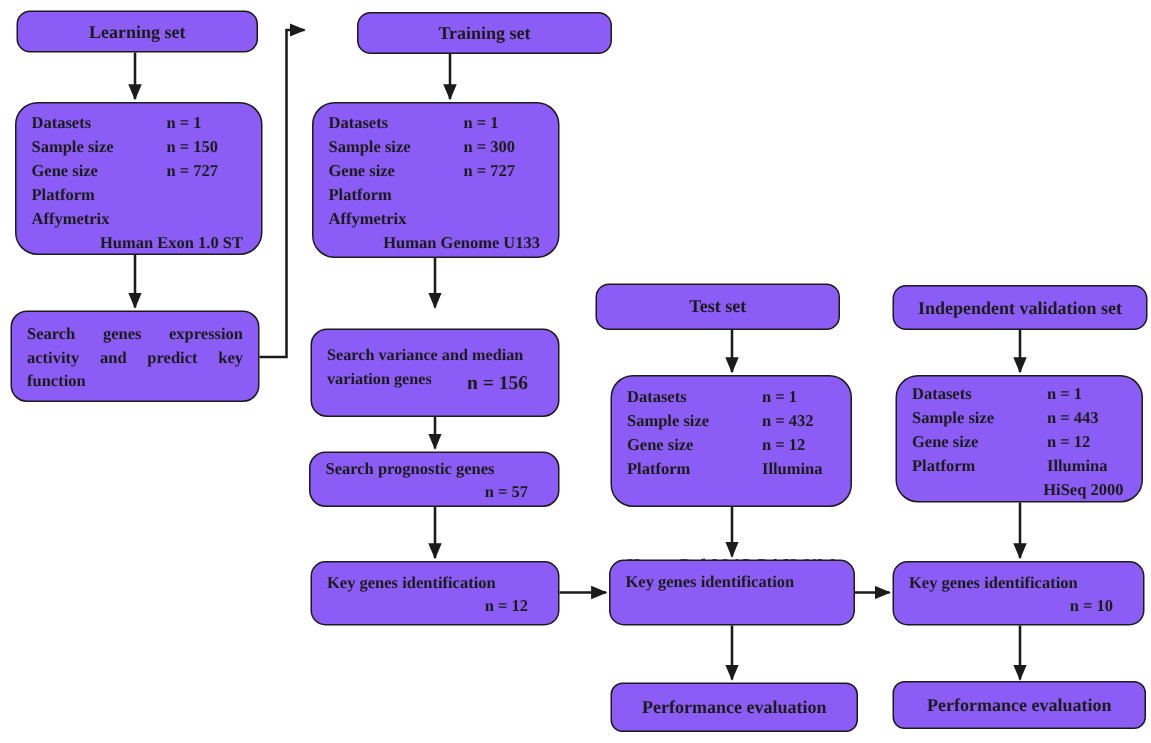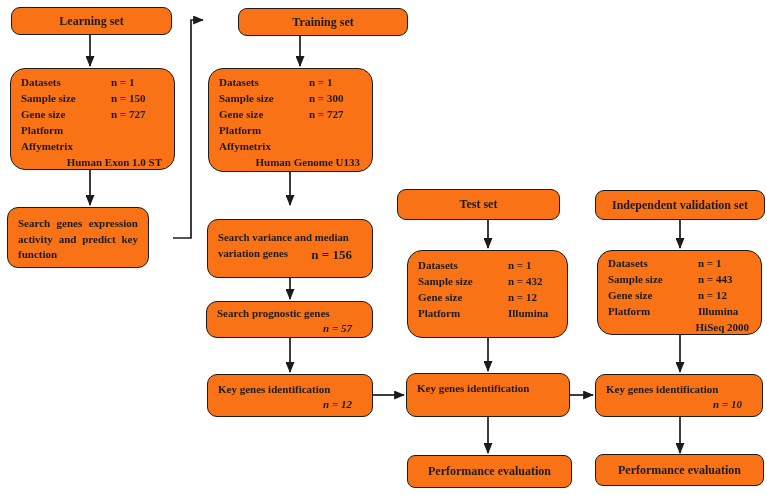--- a/index.html
+++ b/index.html
@@ -4,36 +4,36 @@
 <style>
   html,body{margin:0;padding:0;background:#fff;}
   #canvas{
     position:relative;width:767px;height:495px;background:var(--background,#fff);
     font-family:"Liberation Serif","DejaVu Serif",serif;
     font-weight:bold;color:var(--text,#1b1b1b);overflow:hidden;
   }
   #arrows{position:absolute;left:0;top:0;z-index:1;}
   #arrows line,#arrows polyline{stroke:var(--line,#1b1b1b);stroke-width:1.7;fill:none;}
   .box{
-    position:absolute;box-sizing:border-box;background:#f97316;
+    position:absolute;box-sizing:border-box;background:#8b5cf6;
     border:1.6px solid var(--border,#1b1b1b);z-index:2;
   }
   .hdr{border-radius:9px;display:flex;align-items:center;justify-content:center;
        font-size:12px;text-align:center;}
   .data-box{border-radius:15px;font-size:11px;padding:5px 8px 0 10px;}
   .data-box.pt6{padding-top:6px;}
   .data-box.pt4{padding-top:4px;}
   .drow{display:grid;grid-template-columns:90px 1fr;line-height:16px;white-space:nowrap;}
   .pdetail{line-height:16px;text-align:right;padding-right:4px;white-space:nowrap;}
   .pdetail.pd-left{text-align:left;padding-right:0;margin-top:48px;}
   .proc{border-radius:11px;font-size:11px;}
   .jtext{padding:8px 10px 0 10px;line-height:15.5px;text-align:justify;text-align-last:left;}
   .ptext{padding:9px 8px 0 10px;line-height:16px;font-size:10.8px;}
   .ktext{padding:7px 10px 0 10px;line-height:15px;font-size:11px;}
-  .nline{text-align:right;padding-right:20px;line-height:15px;font-size:11px;font-style:italic;}
+  .nline{text-align:right;padding-right:20px;line-height:15px;font-size:11px;}
   .nabs{position:absolute;top:27px;right:20px;font-size:13px;}
   .perf{border-radius:8px;display:flex;align-items:center;justify-content:center;font-size:12px;}
 </style>
 </head>
 <body>
 
 <div id="canvas">
 
   <svg id="arrows" width="767" height="495" viewBox="0 0 767 495">
     <defs>
@@ -79,21 +79,21 @@
       <span>Platform</span>
       <span></span>
     </div>
     <div class="drow">
       <span>Affymetrix</span>
       <span></span>
     </div>
     <div class="pdetail">Human Exon 1.0 ST</div>
   </div>
 
-  <div class="box proc" style="left:7px;top:207px;width:142px;height:61px;">
+  <div class="box proc" style="left:7px;top:207px;width:166px;height:61px;">
     <div class="jtext">Search genes expression activity and predict key function</div>
   </div>
 
   <div class="box hdr" style="left:205px;top:8px;width:170px;height:28px;margin-left:33px;">
     <span>Training set</span>
   </div>
 
   <div class="box data-box" style="left:208px;top:68px;width:165px;height:104px;">
     <div class="drow">
       <span>Datasets</span>

